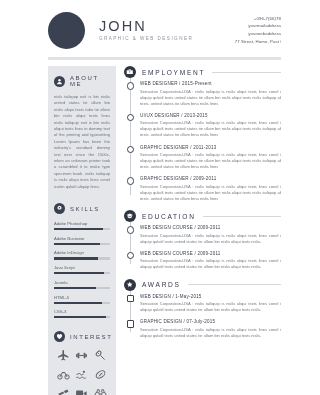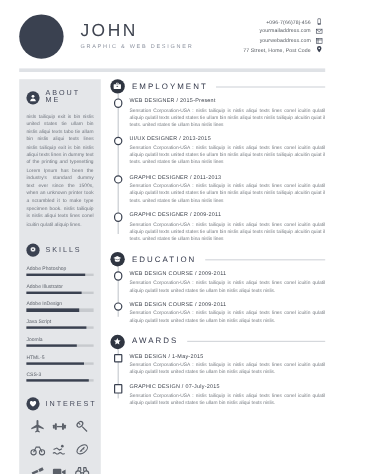--- a/index.html
+++ b/index.html
@@ -2,21 +2,21 @@
 <html><head>
 <meta charset="utf-8">
 <style>
   * { box-sizing: border-box; margin: 0; padding: 0; }
   html, body {
     width: 281px; height: 395px;
     background: #ffffff;
     font-family: "Liberation Sans", sans-serif;
     overflow: hidden;
   }
-  .page { position: relative; width: 281px; height: 375px; background: #fff; }
+  .page { position: relative; width: 281px; height: 375px; background: #fff; margin-left: 32px; }
 
   
   .header { display: flex; align-items: center; padding: 9px 10px 0 16px; height: 52px; }
   .avatar {
     width: 37px; height: 37px; border-radius: 50%;
     background: #3a4150; flex: 0 0 37px;
   }
   .name-block { margin-left: 14px; flex: 1 1 auto; }
   .name-line {
     font-size: 14.5px; letter-spacing: 2.1px; color: #3f4450;

